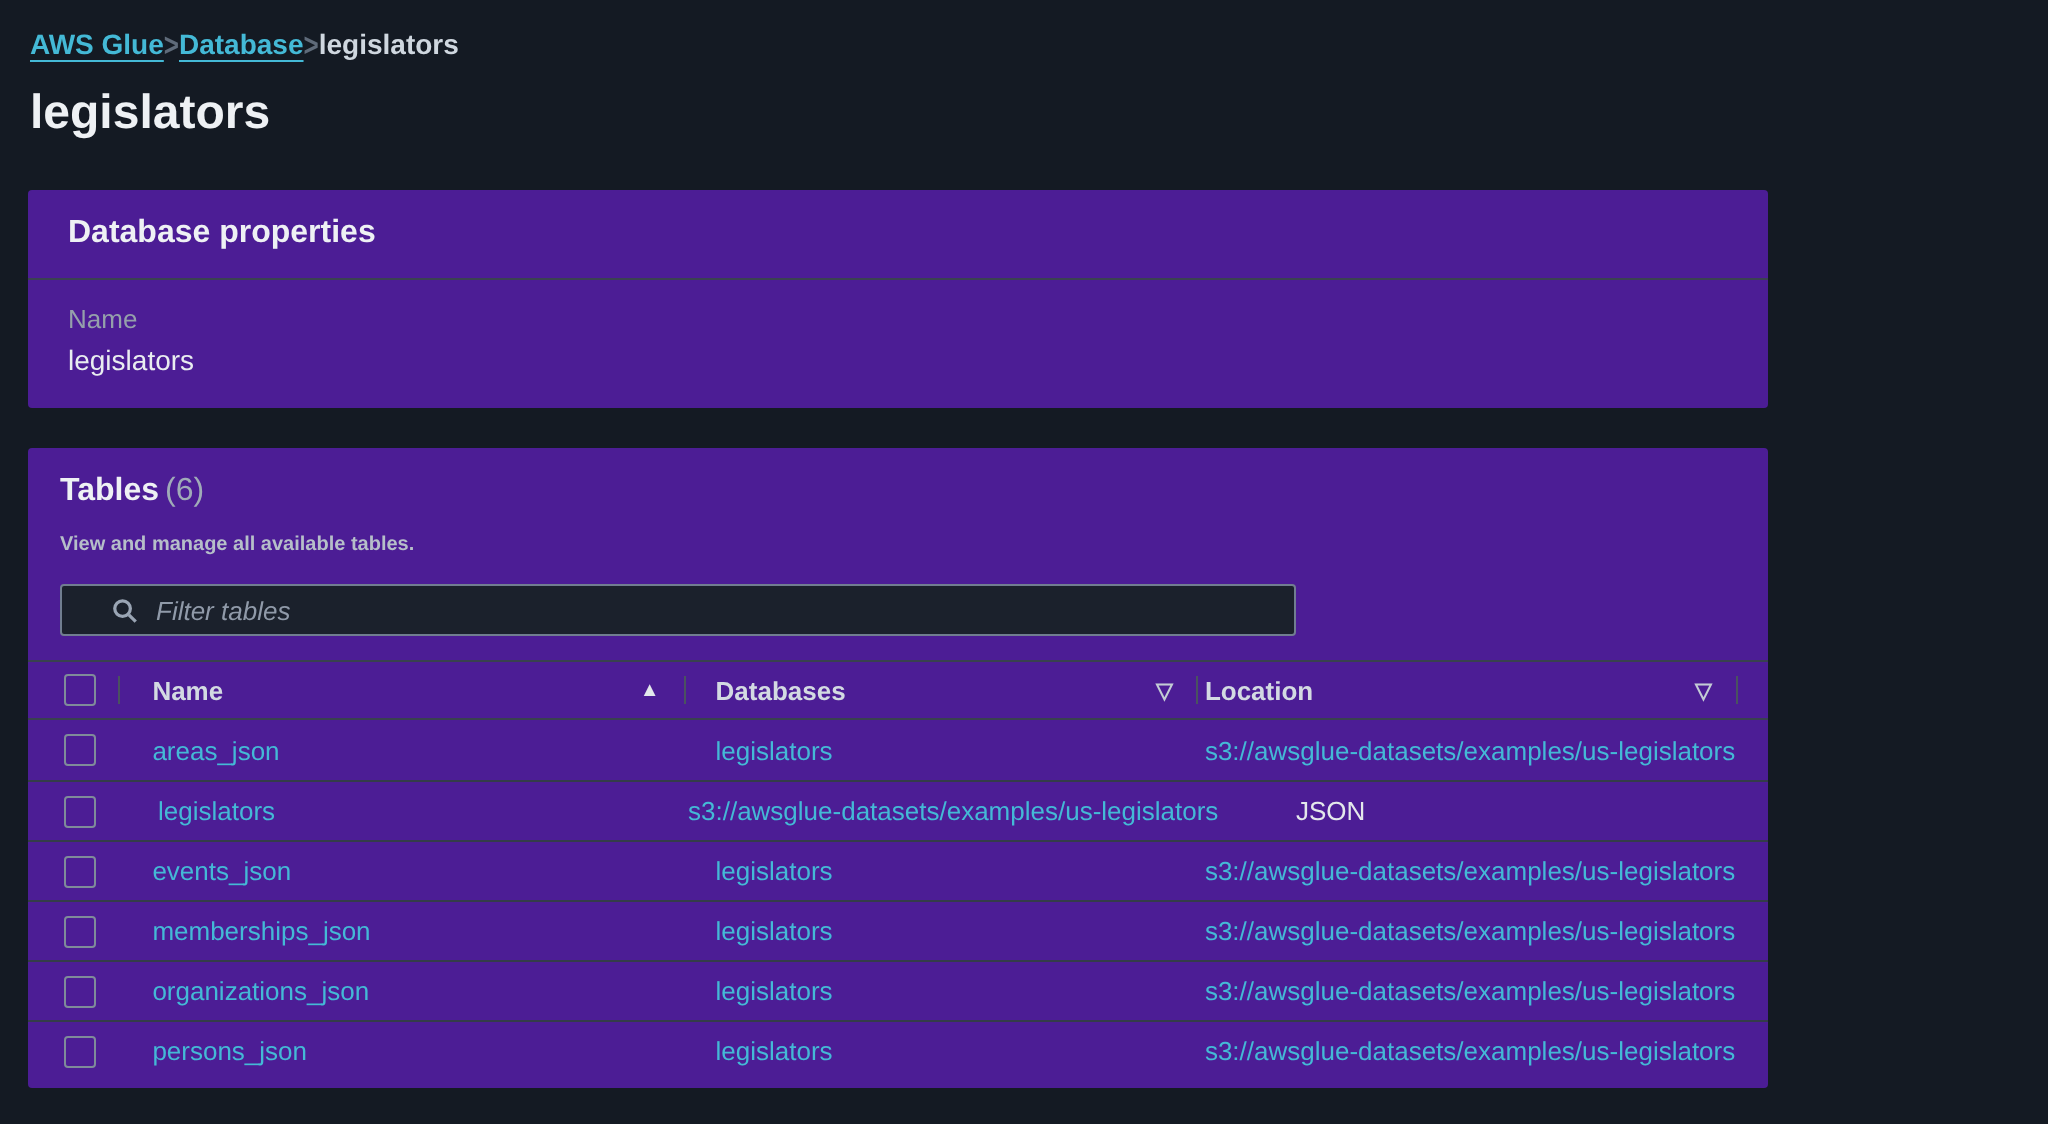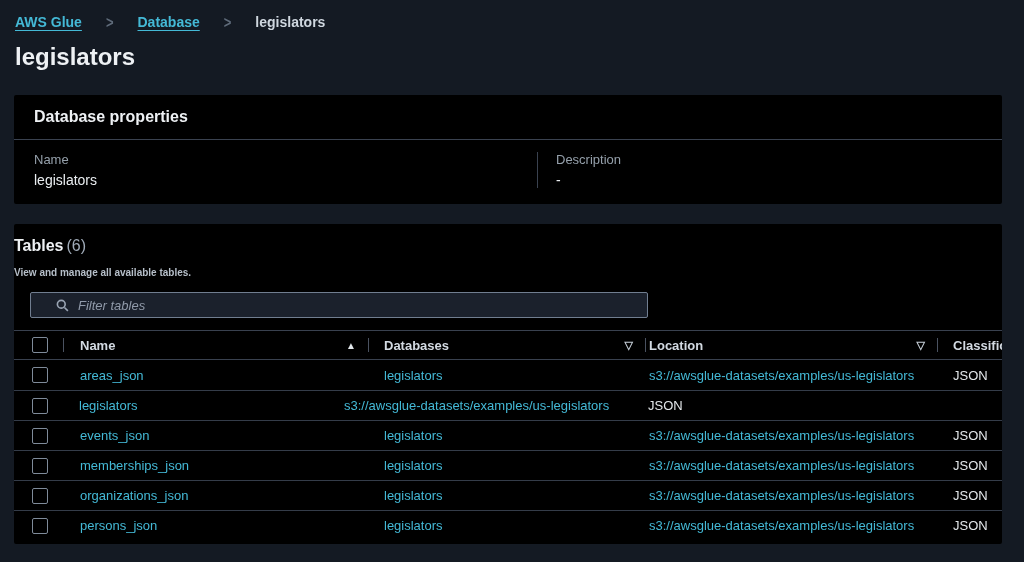--- a/index.html
+++ b/index.html
@@ -5,42 +5,42 @@
   html,body { margin:0; padding:0; }
   body {
     width:1024px; height:562px;
     background:#141a23;
     font-family:"Liberation Sans", sans-serif;
     overflow:hidden;
     -webkit-font-smoothing:antialiased;
   }
 
   
-  .breadcrumb { display:flex; align-items:center; gap:24px; margin:14px 0 0 15px; font-size:14px; }
+  .breadcrumb { display:flex; align-items:center; gap:0; margin:14px 0 0 15px; font-size:14px; }
   .crumb-link { color:#44b9d6; text-decoration:underline; text-underline-offset:3px; font-weight:600; cursor:pointer; }
   .crumb-sep { color:#5f6b7a; font-size:13px; font-weight:600; transform:scaleY(1.25); display:inline-block; }
   .crumb-current { color:#cfd7df; font-weight:700; }
 
   
   .page-title { margin:13px 0 0 15px; font-size:24px; line-height:28px; font-weight:700; color:#eef1f4; }
 
   
-  .panel { background:#000000; width:988px; margin-left:14px; border-radius:2px; box-sizing:border-box; }
+  .panel { background:#4c1d95; width:870px; margin-left:14px; border-radius:2px; box-sizing:border-box; }
   .panel-header { padding:12px 20px; font-size:16px; line-height:20px; font-weight:700; color:#eef1f4; border-bottom:1px solid #3a4250; }
   #properties-panel { margin-top:24px; }
 
   .props-body { display:flex; padding:12px 20px 16px 20px; }
   .prop-col { width:503px; box-sizing:border-box; }
   .prop-col.second { border-left:1px solid #3a4250; padding-left:18px; flex:1; width:auto; }
   .prop-label { color:#95a0ab; font-size:13px; line-height:15px; }
   .prop-value { color:#e9edf0; font-size:14px; line-height:16px; margin-top:5px; }
 
   
   #tables-panel { margin-top:20px; padding-bottom:4px; }
-  .tables-header { padding:12px 16px 0 0; }
+  .tables-header { padding:12px 16px 0 16px; }
   .tables-title { font-size:16px; line-height:20px; font-weight:700; color:#eef1f4; }
   .tables-count { color:#a0abb8; font-weight:400; margin-left:3px; }
   .tables-desc { font-size:10px; line-height:14px; color:#b6bfc9; margin-top:10px; font-weight:600; }
 
   .filter-box {
     margin:12px 16px 12px 16px; width:618px; height:26px;
     border:1px solid #717e90; border-radius:2px; background:#1b212c;
     display:flex; align-items:center; gap:7px; padding:0 25px; box-sizing:border-box;
   }
   .filter-box input {
@@ -96,24 +96,20 @@
 </nav>
 
 <h1 class="page-title">legislators</h1>
 
 <section class="panel" id="properties-panel">
   <div class="panel-header">Database properties</div>
   <div class="props-body">
     <div class="prop-col">
       <div class="prop-label">Name</div>
       <div class="prop-value">legislators</div>
-    </div>
-    <div class="prop-col second">
-      <div class="prop-label">Description</div>
-      <div class="prop-value">-</div>
     </div>
   </div>
 </section>
 
 <section class="panel" id="tables-panel">
   <div class="tables-header">
     <div class="tables-title">
       <span>Tables</span><span class="tables-count">(6)</span>
     </div>
     <div class="tables-desc">View and manage all available tables.</div>

